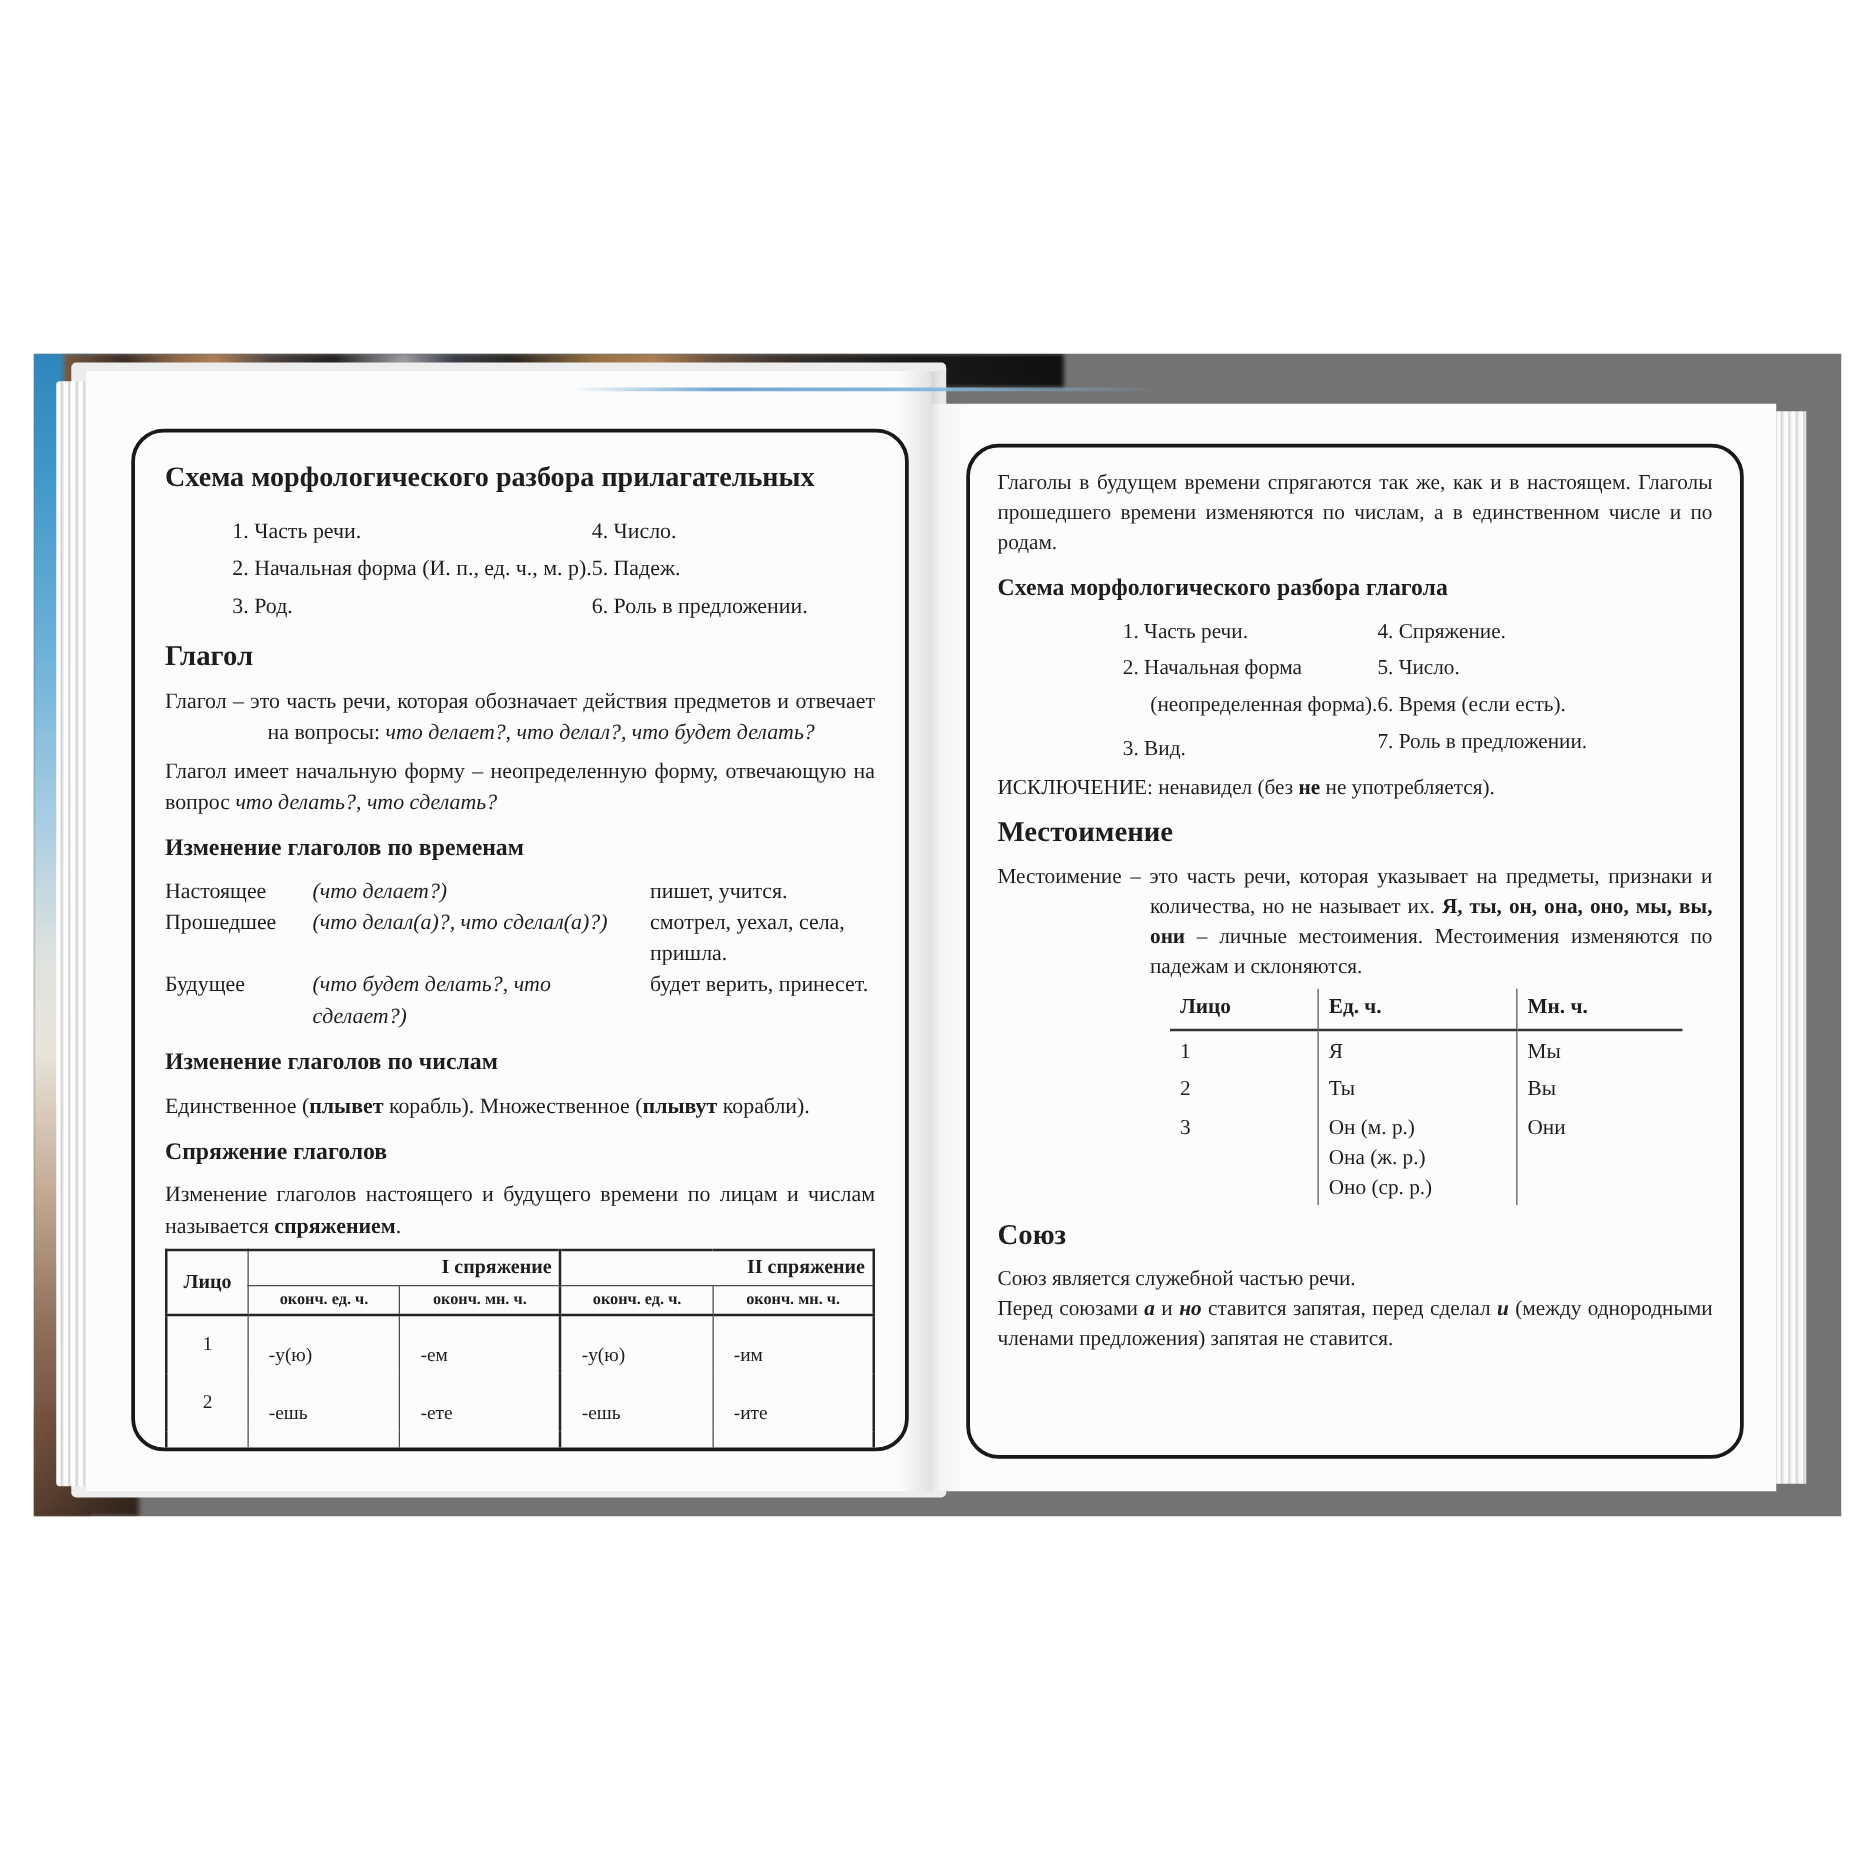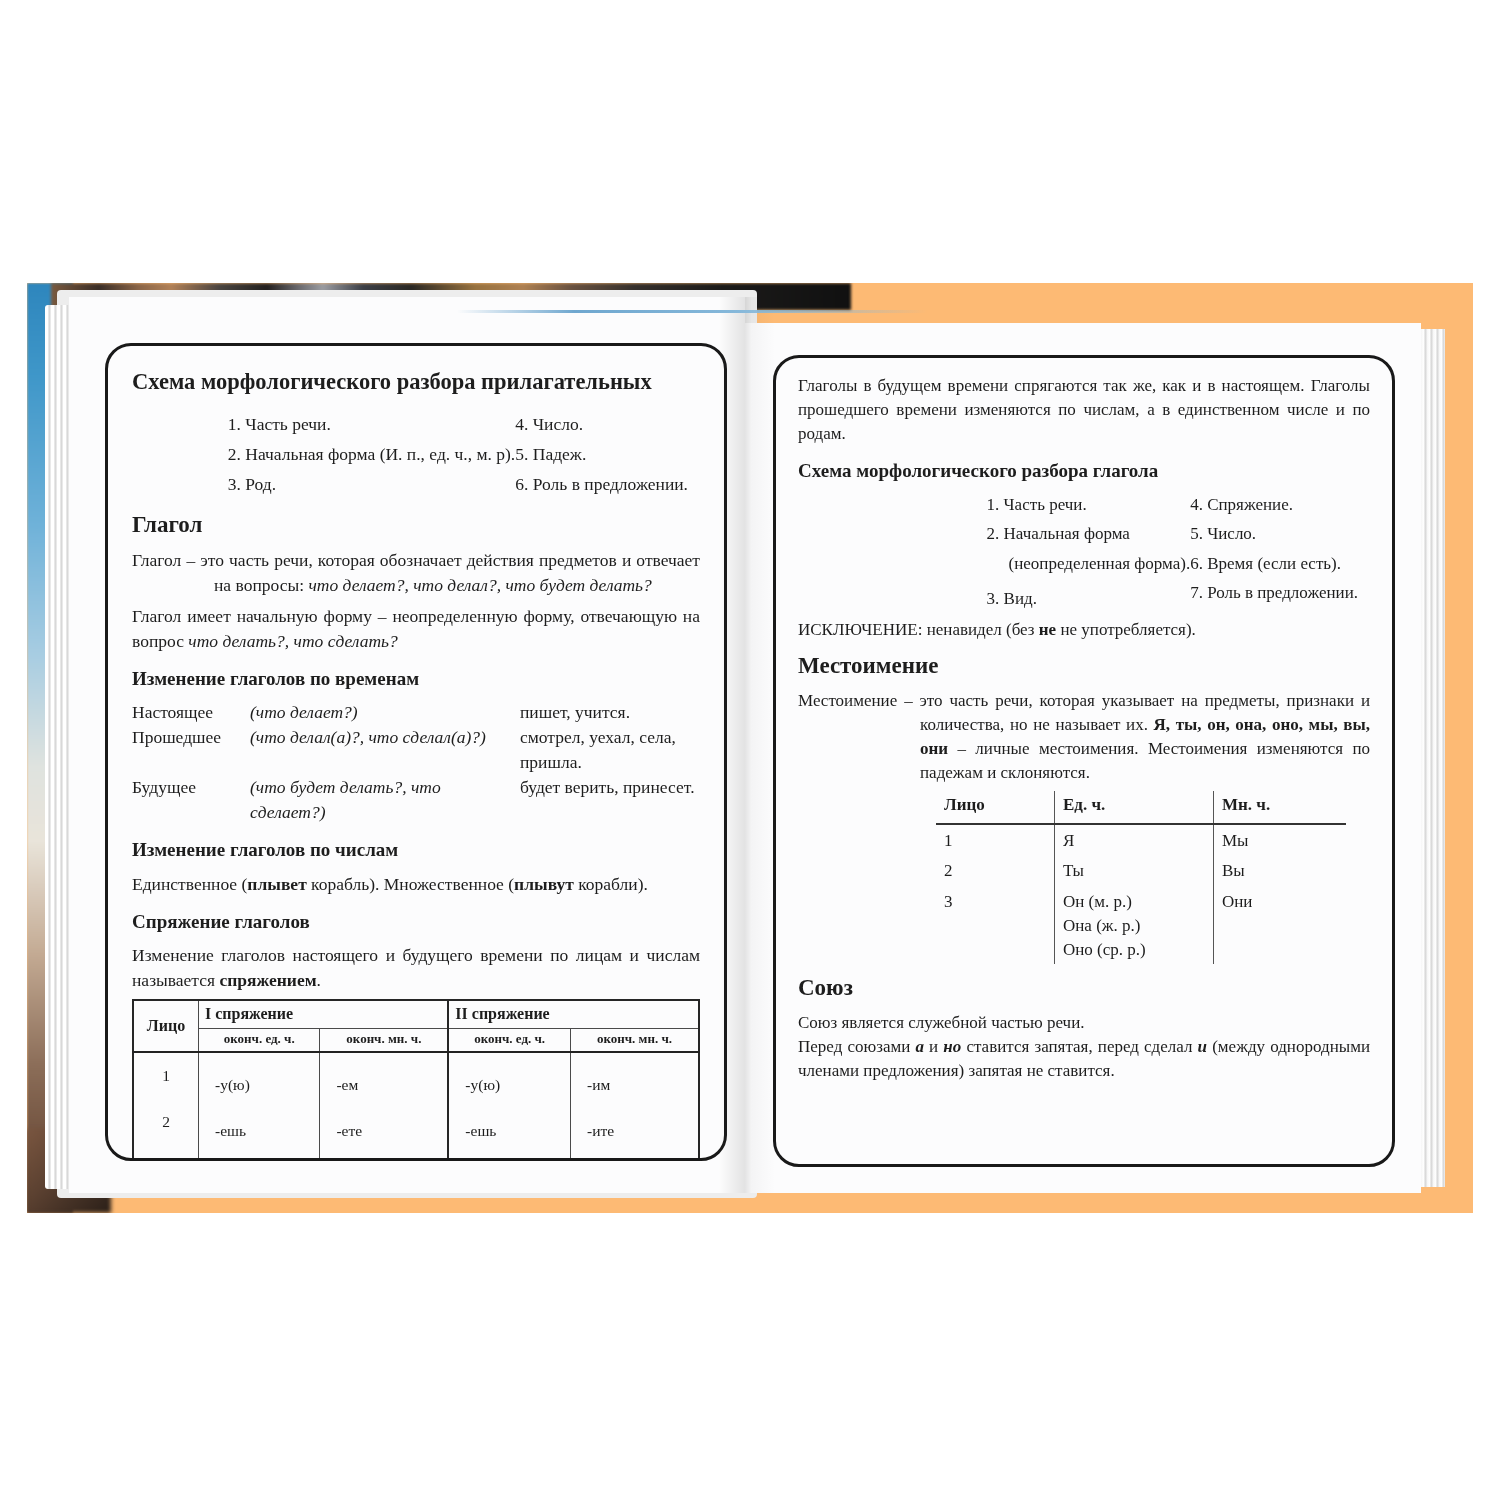--- a/index.html
+++ b/index.html
@@ -1,20 +1,20 @@
 <!DOCTYPE html>
 <html><head>
 <meta charset="utf-8">
 <style>
   html,body{margin:0;padding:0;background:#ffffff;}
   .canvas{position:relative;width:1500px;height:1500px;background:#ffffff;overflow:hidden;
           font-family:"Liberation Serif","DejaVu Serif",serif;color:#1d1d1d;}
 
   
-  .photo{position:absolute;left:27px;top:283px;width:1446px;height:930px;background:#fdba74;overflow:hidden;text-decoration:underline;}
+  .photo{position:absolute;left:27px;top:283px;width:1446px;height:930px;background:#737373;overflow:hidden;text-decoration:underline;}
   .sky-strip{position:absolute;left:0;top:0;width:46px;height:100%;
     background:linear-gradient(180deg,#2e86bd 0%,#3f97c9 10%,#6fb2d9 26%,#a8cde2 40%,#dfe3df 52%,#e9e4da 60%,#c4ab94 72%,#8c6e59 84%,#6e4f3c 93%,#503a2b 100%);
     filter:blur(1px);}
   .shelf-strip{position:absolute;left:24px;top:0;width:800px;height:27px;
     background:linear-gradient(90deg,#7a5a3f 0%,#3a2d26 6%,#8a6548 11%,#b08057 15%,#4a4440 21%,#23201f 27%,#6b6a6e 31%,#9b9ca1 34%,#3c3f46 39%,#2a2723 45%,#96713f 53%,#ad8052 59%,#695140 65%,#35302c 73%,#1b1a19 84%,#101010 100%);
     filter:blur(1.5px);}
   .corner-brown{position:absolute;left:0;bottom:0;width:84px;height:84px;
     background:linear-gradient(135deg,#7a5640 0%,#5a4030 45%,#2a1f18 100%);filter:blur(2px);}
 
   
@@ -41,33 +41,33 @@
   .h-sub{font-size:19px;font-weight:bold;margin:12px 0 8px;}
   p{margin:0 0 6px;}
   .just{text-align:justify;}
   .hang-verb{padding-left:82px;text-indent:-82px;text-align:justify;}
   .hang-pron{padding-left:122px;text-indent:-122px;text-align:justify;}
   .run-b{font-weight:bold;}
   .run-i{font-style:italic;}
   .run-bi{font-weight:bold;font-style:italic;}
   .pre{white-space:pre-line;}
 
-  .two-col{display:flex;justify-content:flex-end;margin:4px 12px 2px;}
+  .two-col{display:flex;justify-content:center;margin:4px 0 2px;}
   .two-col .col{display:flex;flex-direction:column;}
   .two-col .col div{margin-bottom:5px;}
   .indent2{margin-left:22px;}
 
   .tense-grid{display:grid;grid-template-columns:114px 266px 1fr;column-gap:4px;margin:2px 0 4px;}
   .tense-grid .q{font-style:italic;}
 
   
   table.conj{width:100%;border-collapse:collapse;margin:6px 0 8px;}
   table.conj th,table.conj td{border-left:1px solid #4a4a4a;border-right:1px solid #4a4a4a;padding:2px 6px;}
   table.conj{border:2px solid #262626;}
-  table.conj .grp{font-weight:bold;font-size:16px;text-align:left;border-bottom:1px solid #4a4a4a;}
+  table.conj .grp{font-weight:bold;font-size:16px;text-align:right;border-bottom:1px solid #4a4a4a;}
   table.conj .sub{font-weight:bold;font-size:13px;text-align:center;padding:1px 4px 3px;}
   table.conj .person{width:52px;text-align:center;font-size:16px;vertical-align:middle;}
   table.conj .hdr-bottom{border-bottom:2.5px solid #222;}
   table.conj td.v{font-size:15.5px;padding:21px 4px 3px 16px;border-top:none;border-bottom:none;}
   table.conj td.n{font-size:15.5px;text-align:center;border-top:none;border-bottom:none;}
   table.conj .strong-div{border-left:2px solid #262626;}
 
   
   table.pron{border-collapse:collapse;margin:4px 0 8px 138px;font-size:17px;}
   table.pron th{font-weight:bold;text-align:left;padding:2px 14px 6px 8px;border-bottom:2px solid #333;}

